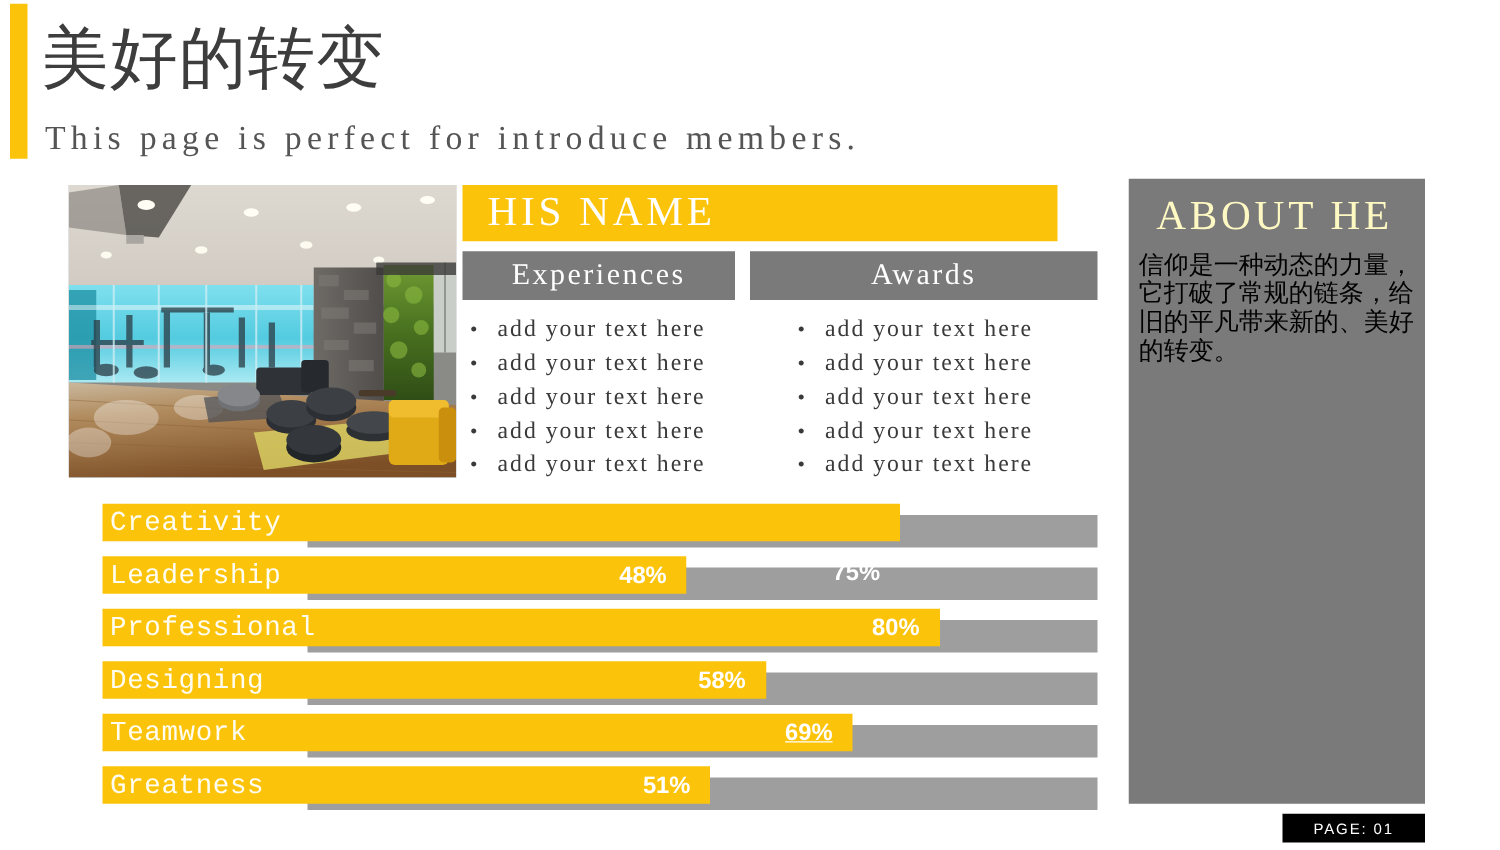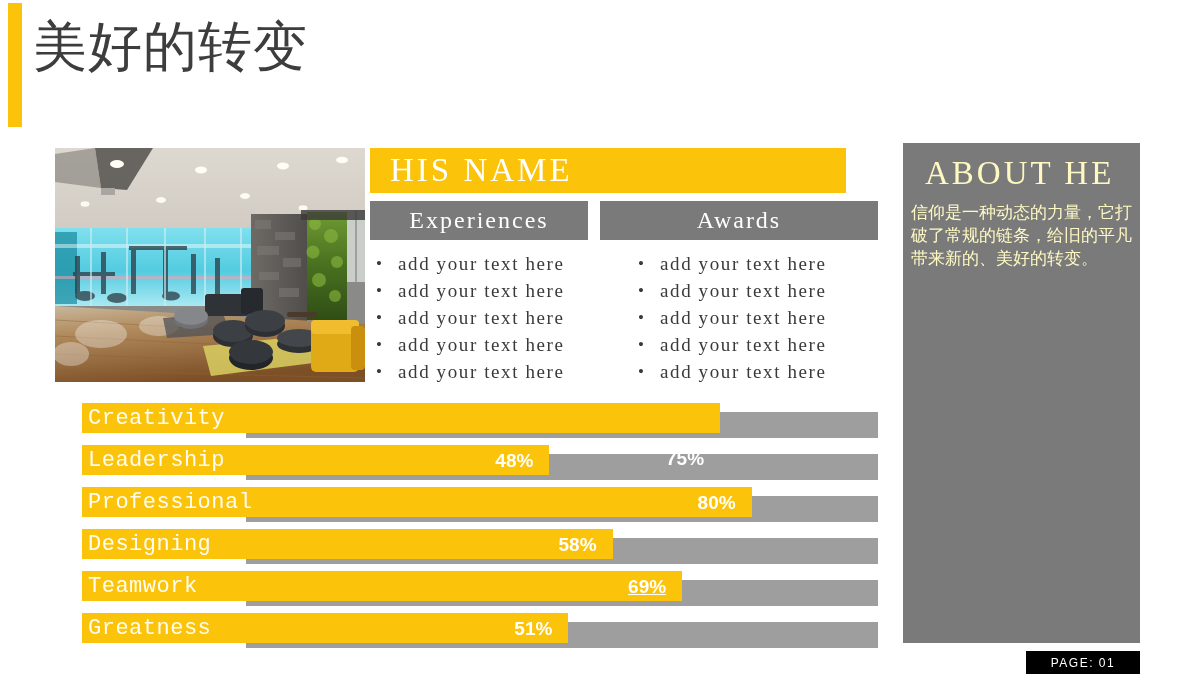--- a/index.html
+++ b/index.html
@@ -63,24 +63,23 @@
     overflow: hidden;
     background: #8a8a86;
   }
   .photo svg { display: block; }
 
   
   .name-bar {
     position: absolute;
     left: 370px;
     top: 148px;
-    width: 428px;
+    width: 476px;
     height: 45px;
     background: #fcc30b;
-    padding-left: 48px;
   }
   .name-bar span {
     position: absolute;
     left: 20px;
     top: 50%;
     transform: translateY(-52%);
     color: #ffffff;
     font-family: "Liberation Serif", serif;
     font-size: 33px;
     letter-spacing: 3px;
@@ -147,23 +146,23 @@
     font-family: "Liberation Serif", serif;
     font-size: 33px;
     letter-spacing: 3px;
     white-space: nowrap;
   }
   .about-body {
     position: absolute;
     left: 8px;
     top: 58px;
     width: 225px;
-    color: #fef9c3;
+    color: #000000;
     font-family: "Liberation Serif", "DejaVu Serif", serif;
-    font-size: 17px;
+    font-size: 20px;
     line-height: 23px;
     letter-spacing: 0px;
   }
 
   
   .skills {
     position: absolute;
     left: 0;
     top: 398px;
     width: 1200px;
@@ -230,20 +229,21 @@
     justify-content: center;
   }
 </style>
 </head>
 <body>
 
 <div class="slide">
 
   <div class="accent-bar"></div>
   <div class="title-cn">美好的转变</div>
+  <div class="title-en">This page is perfect for introduce members.</div>
 
   <div class="photo">
     <svg width="310" height="234" viewBox="0 0 310 234" xmlns="http://www.w3.org/2000/svg">
       <defs>
         <linearGradient id="ceil" x1="0" y1="0" x2="0" y2="1">
           <stop offset="0%" stop-color="#ddd8d0"></stop>
           <stop offset="100%" stop-color="#cfc9c1"></stop>
         </linearGradient>
         <linearGradient id="glass" x1="0" y1="0" x2="0" y2="1">
           <stop offset="0%" stop-color="#7fe0ee"></stop>

